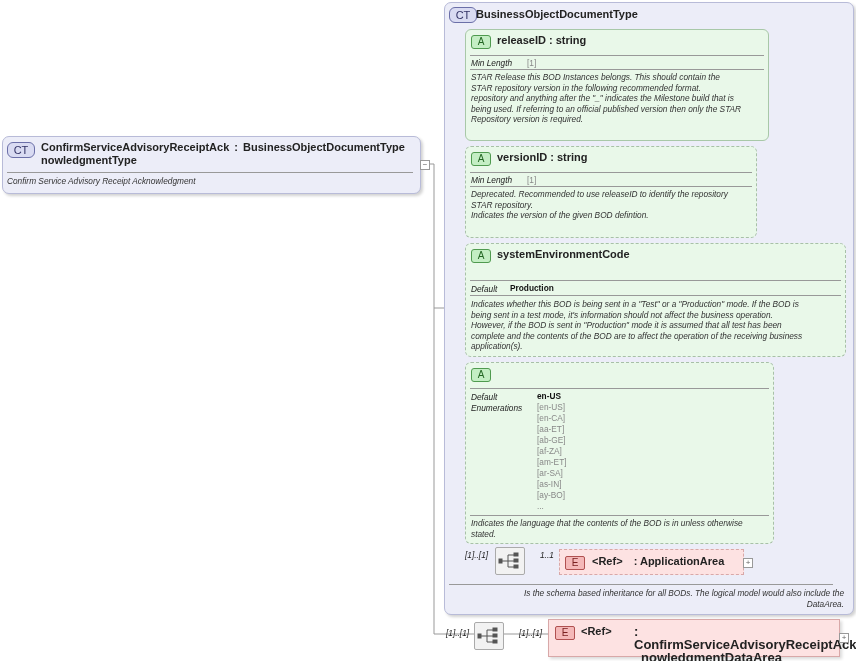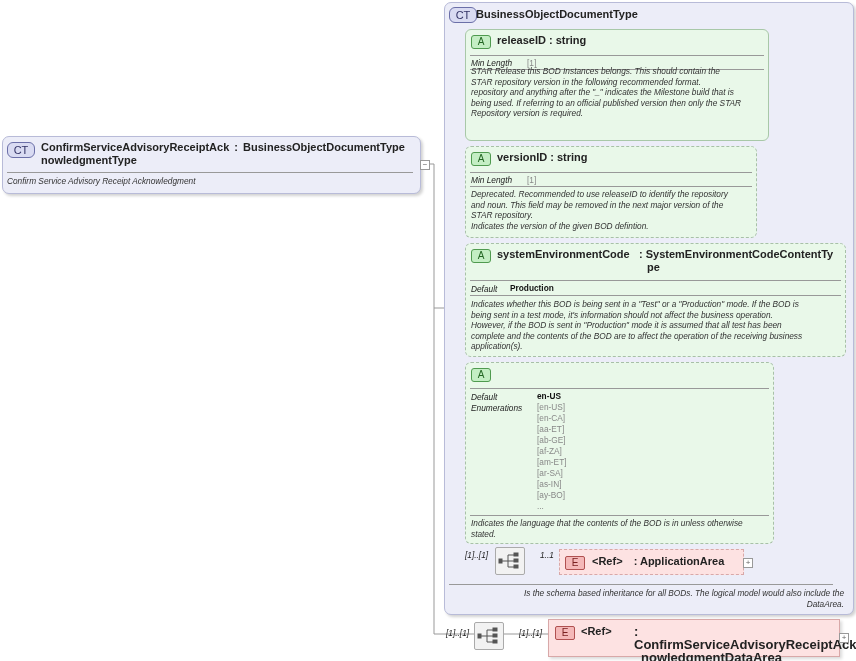--- a/index.html
+++ b/index.html
@@ -72,54 +72,49 @@
 
   <div class="attr" style="left:20px; top:26px; width:302px; height:110px;">
     <div class="a-badge" style="left:5px; top:5px;"><span>A</span></div>
     <div class="attr-title" style="left:31px; top:4px;text-align:right;">
       <span>releaseID</span> : <span>string</span>
     </div>
     <div class="rule" style="left:4px; top:25px; width:294px;"></div>
     <div class="prop-label" style="left:5px; top:28px;">Min Length</div>
     <div class="prop-val" style="left:61px; top:28px;">[1]</div>
     <div class="rule" style="left:4px; top:39px; width:294px;"></div>
-    <div class="abs italic" style="left:5px; top:36px; width:295px;">
+    <div class="abs italic" style="left:5px; top:42px; width:295px;">
       <div>STAR Release this BOD Instances belongs. This should contain the</div>
       <div>STAR repository version in the following recommended format.</div>
       <div>repository and anything after the "_" indicates the Milestone build that is</div>
       <div>being used. If referring to an official published version then only the STAR</div>
       <div>Repository version is required.</div>
     </div>
   </div>
 
   <div class="attr dashed" style="left:20px; top:143px; width:290px; height:90px;">
     <div class="a-badge" style="left:5px; top:5px;"><span>A</span></div>
     <div class="attr-title" style="left:31px; top:4px;">
       <span>versionID</span> : <span>string</span>
     </div>
     <div class="rule" style="left:4px; top:25px; width:282px;"></div>
     <div class="prop-label" style="left:5px; top:28px;">Min Length</div>
     <div class="prop-val" style="left:61px; top:28px;">[1]</div>
     <div class="rule" style="left:4px; top:39px; width:282px;"></div>
     <div class="abs italic" style="left:5px; top:42px; width:283px;">
       <div>Deprecated. Recommended to use releaseID to identify the repository</div>
-      <div>and noun. This field may be removed in the next major version of the</div>
       <div>STAR repository.</div>
       <div>Indicates the version of the given BOD defintion.</div>
     </div>
   </div>
 
   <div class="attr dashed" style="left:20px; top:240px; width:379px; height:112px;">
     <div class="a-badge" style="left:5px; top:5px;"><span>A</span></div>
     <div class="attr-title" style="left:31px; top:4px;">
       <span>systemEnvironmentCode</span>
-    </div>
-    <div class="attr-title" style="left:173px; top:4px; line-height:13px;">
-      : <span>SystemEnvironmentCodeContentTy</span><br>
-      <span style="margin-left:8px;">pe</span>
     </div>
     <div class="rule" style="left:4px; top:36px; width:371px;"></div>
     <div class="prop-label" style="left:5px; top:40px;">Default</div>
     <div class="prop-val bold" style="left:44px; top:39px;">Production</div>
     <div class="rule" style="left:4px; top:51px; width:371px;"></div>
     <div class="abs italic" style="left:5px; top:55px; width:372px;">
       <div>Indicates whether this BOD is being sent in a "Test" or a "Production" mode. If the BOD is</div>
       <div>being sent in a test mode, it's information should not affect the business operation.</div>
       <div>However, if the BOD is sent in "Production" mode it is assumed that all test has been</div>
       <div>complete and the contents of the BOD are to affect the operation of the receiving business</div>

